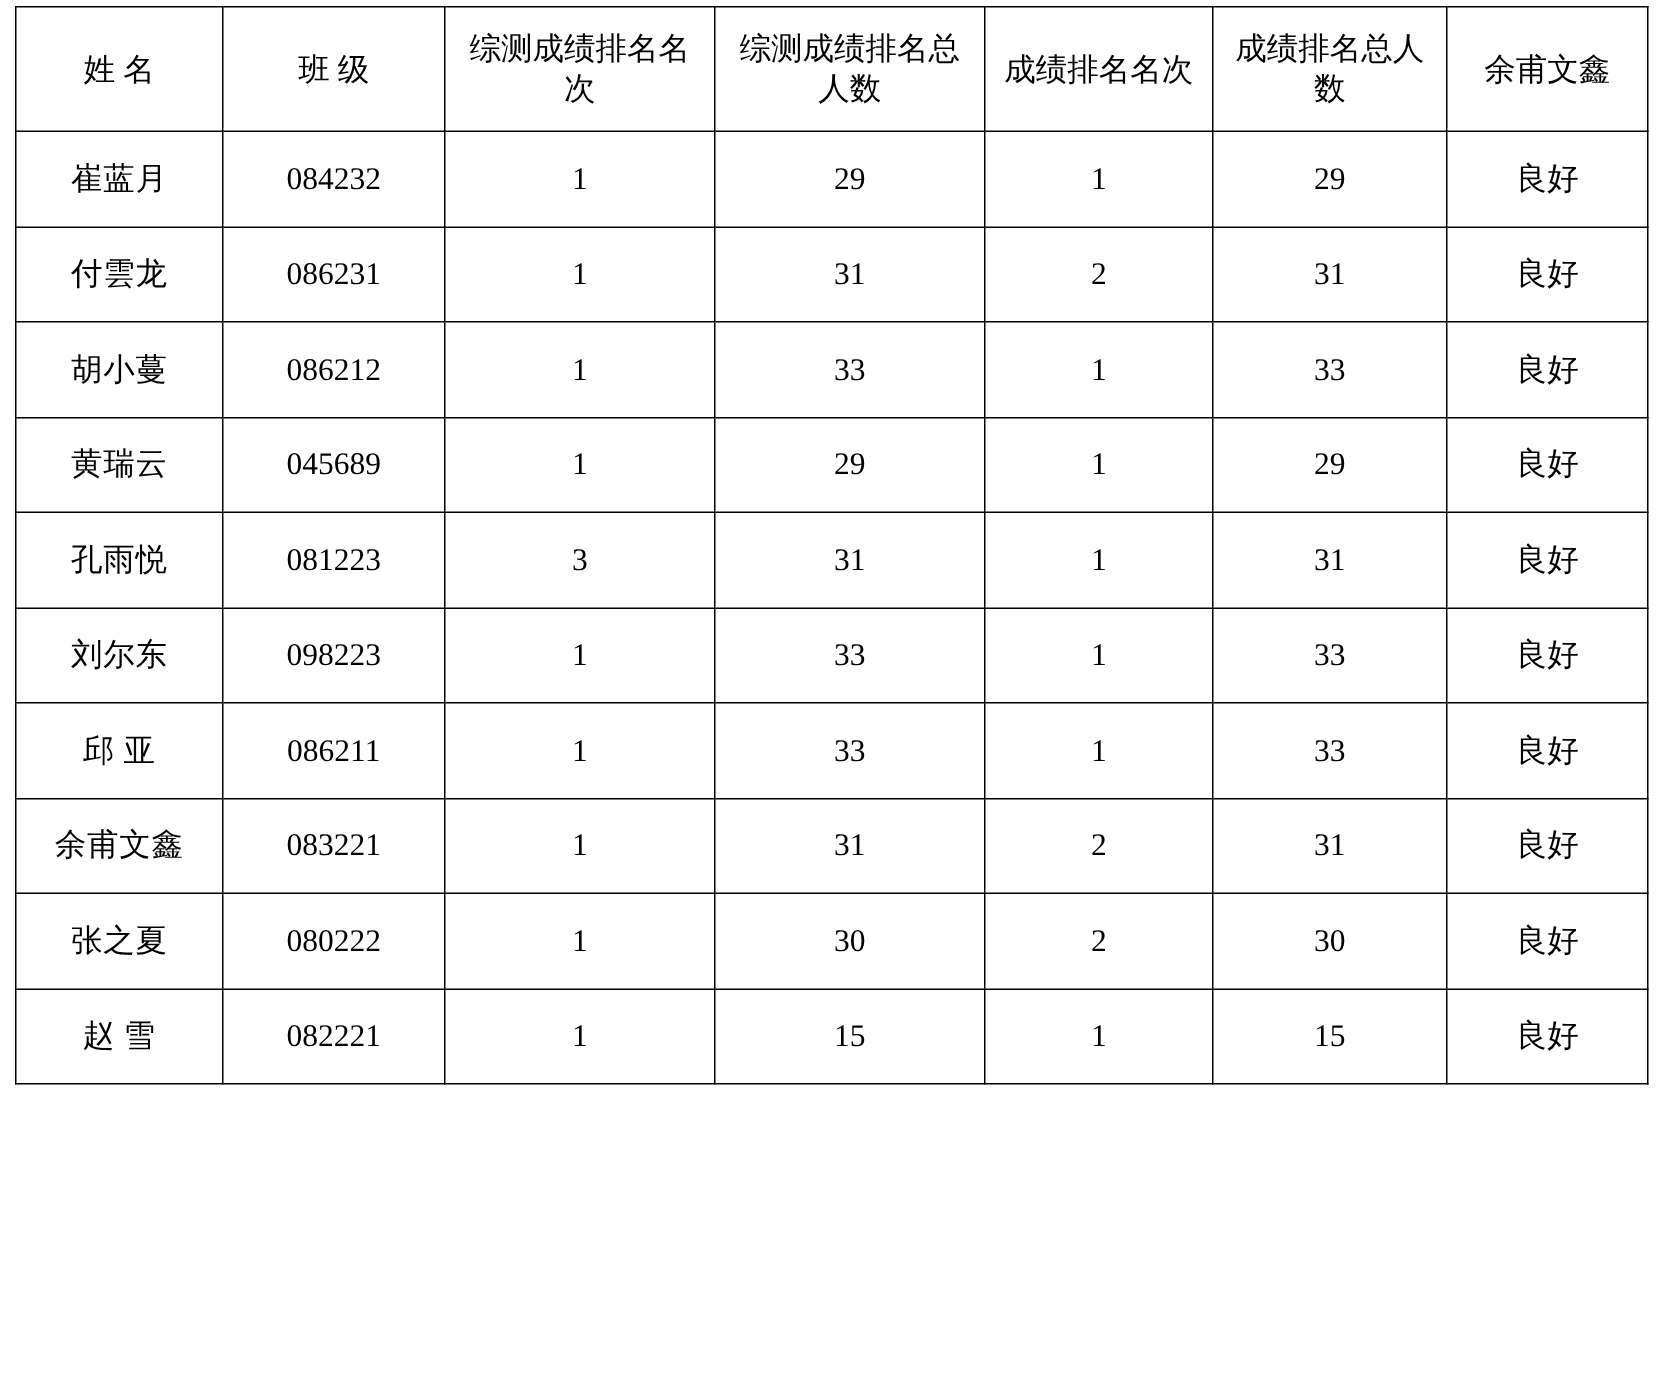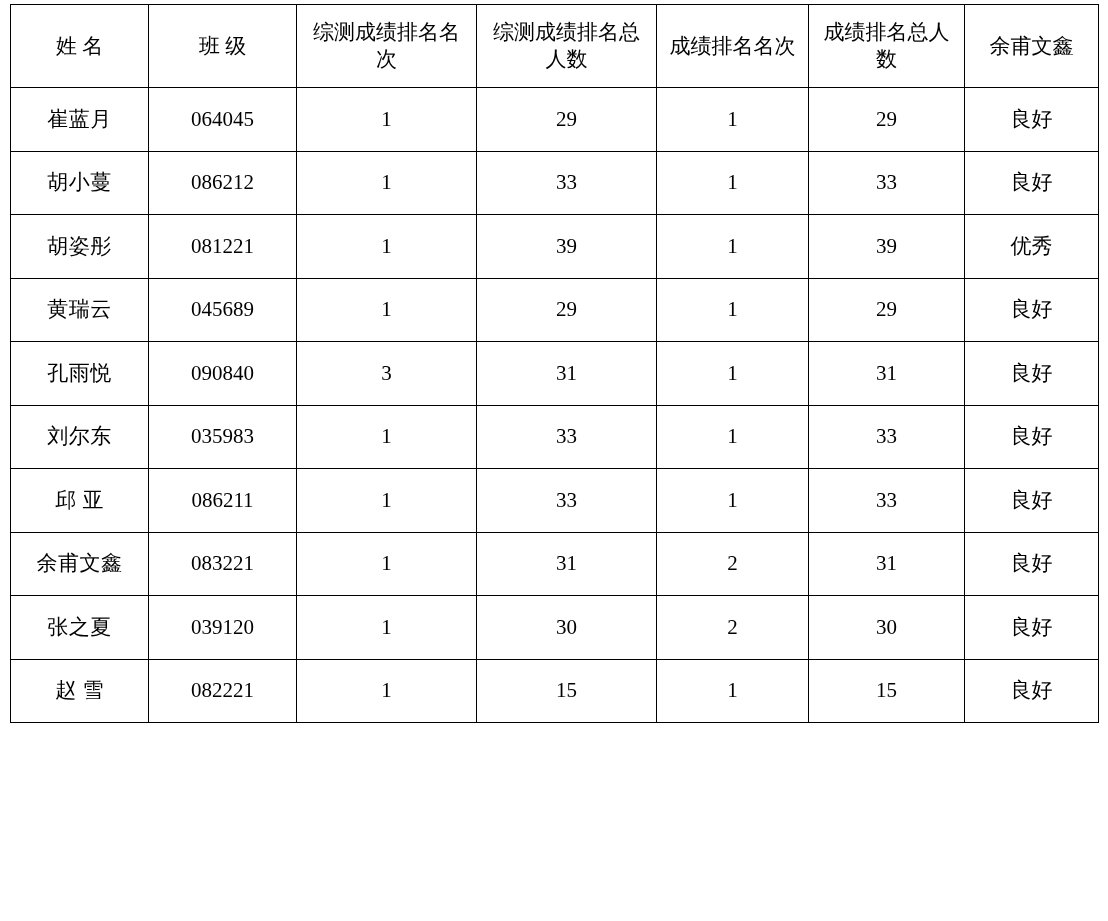--- a/index.html
+++ b/index.html
@@ -102,66 +102,66 @@
             <span class="hdr-wrap">成绩排名总人数</span>
           </th>
         <th>
             <span class="hdr-wrap">余甫文鑫</span>
           </th>
       </tr>
     </thead>
     <tbody>
         <tr>
           <td class="name-cell">崔蓝月</td>
-          <td class="num-cell">064045</td>
-          <td class="num-cell">1</td>
-          <td class="num-cell">29</td>
-          <td class="num-cell">1</td>
-          <td class="num-cell">29</td>
+          <td class="num-cell">084232</td>
+          <td class="num-cell">1</td>
+          <td class="num-cell">29</td>
+          <td class="num-cell">1</td>
+          <td class="num-cell">29</td>
+          <td class="level-cell">良好</td>
+        </tr>
+        <tr>
+          <td class="name-cell">付雲龙</td>
+          <td class="num-cell">086231</td>
+          <td class="num-cell">1</td>
+          <td class="num-cell">31</td>
+          <td class="num-cell">2</td>
+          <td class="num-cell">31</td>
           <td class="level-cell">良好</td>
         </tr>
         <tr>
           <td class="name-cell">胡小蔓</td>
           <td class="num-cell">086212</td>
           <td class="num-cell">1</td>
           <td class="num-cell">33</td>
           <td class="num-cell">1</td>
           <td class="num-cell">33</td>
           <td class="level-cell">良好</td>
         </tr>
         <tr>
-          <td class="name-cell">胡姿彤</td>
-          <td class="num-cell">081221</td>
-          <td class="num-cell">1</td>
-          <td class="num-cell">39</td>
-          <td class="num-cell">1</td>
-          <td class="num-cell">39</td>
-          <td class="level-cell">优秀</td>
-        </tr>
-        <tr>
           <td class="name-cell">黄瑞云</td>
           <td class="num-cell">045689</td>
           <td class="num-cell">1</td>
           <td class="num-cell">29</td>
           <td class="num-cell">1</td>
           <td class="num-cell">29</td>
           <td class="level-cell">良好</td>
         </tr>
         <tr>
           <td class="name-cell">孔雨悦</td>
-          <td class="num-cell">090840</td>
+          <td class="num-cell">081223</td>
           <td class="num-cell">3</td>
           <td class="num-cell">31</td>
           <td class="num-cell">1</td>
           <td class="num-cell">31</td>
           <td class="level-cell">良好</td>
         </tr>
         <tr>
           <td class="name-cell">刘尔东</td>
-          <td class="num-cell">035983</td>
+          <td class="num-cell">098223</td>
           <td class="num-cell">1</td>
           <td class="num-cell">33</td>
           <td class="num-cell">1</td>
           <td class="num-cell">33</td>
           <td class="level-cell">良好</td>
         </tr>
         <tr>
           <td class="name-cell">邱 亚</td>
           <td class="num-cell">086211</td>
           <td class="num-cell">1</td>
@@ -174,21 +174,21 @@
           <td class="name-cell">余甫文鑫</td>
           <td class="num-cell">083221</td>
           <td class="num-cell">1</td>
           <td class="num-cell">31</td>
           <td class="num-cell">2</td>
           <td class="num-cell">31</td>
           <td class="level-cell">良好</td>
         </tr>
         <tr>
           <td class="name-cell">张之夏</td>
-          <td class="num-cell">039120</td>
+          <td class="num-cell">080222</td>
           <td class="num-cell">1</td>
           <td class="num-cell">30</td>
           <td class="num-cell">2</td>
           <td class="num-cell">30</td>
           <td class="level-cell">良好</td>
         </tr>
         <tr>
           <td class="name-cell">赵 雪</td>
           <td class="num-cell">082221</td>
           <td class="num-cell">1</td>

